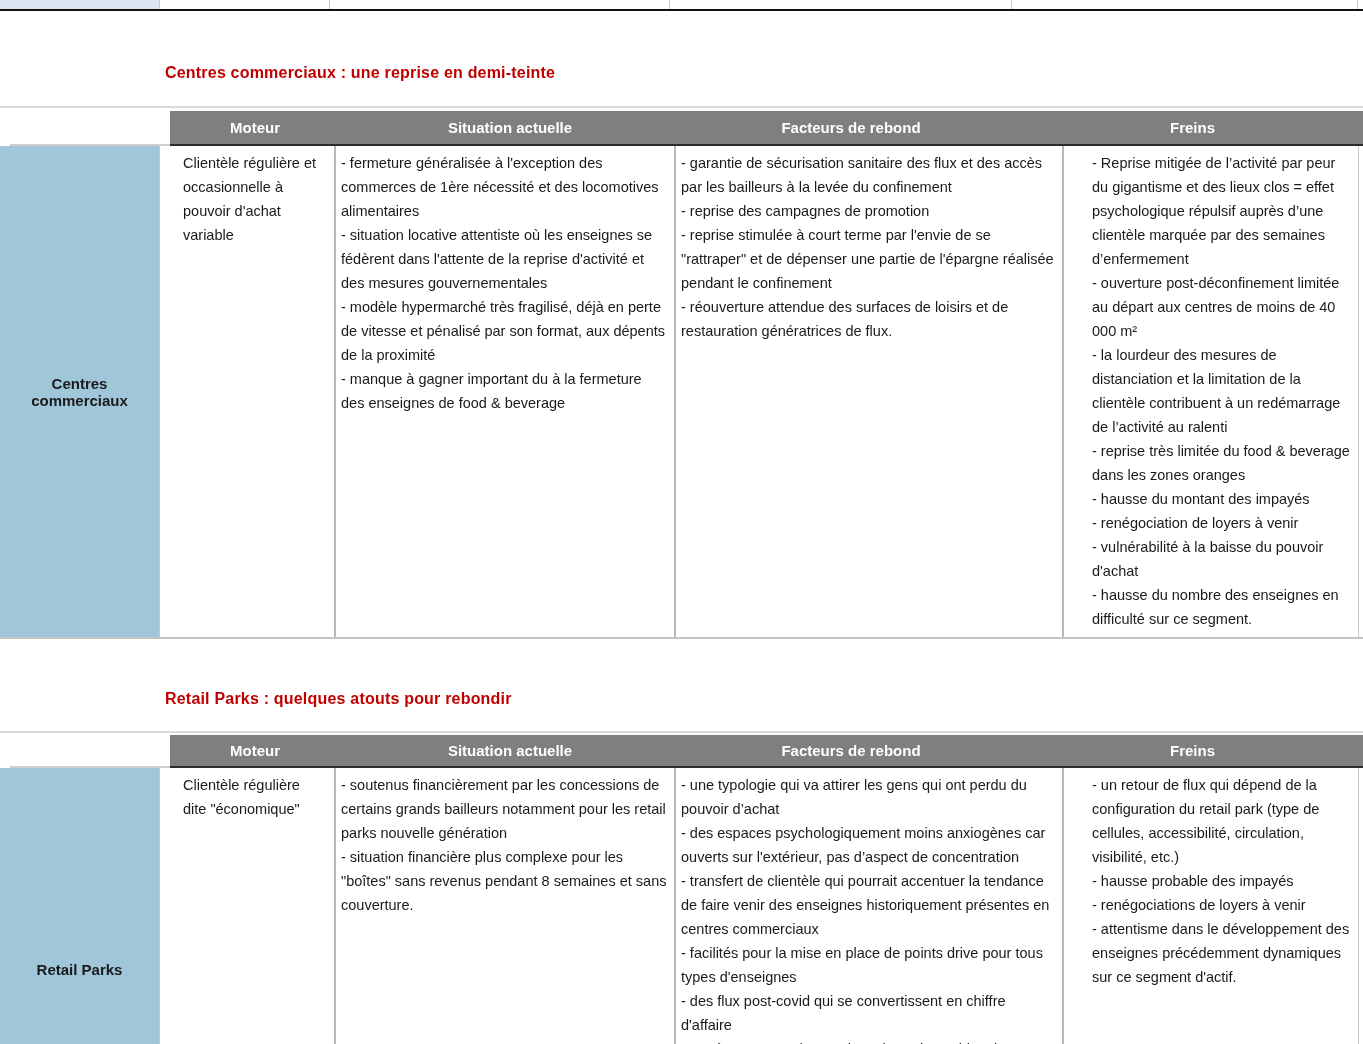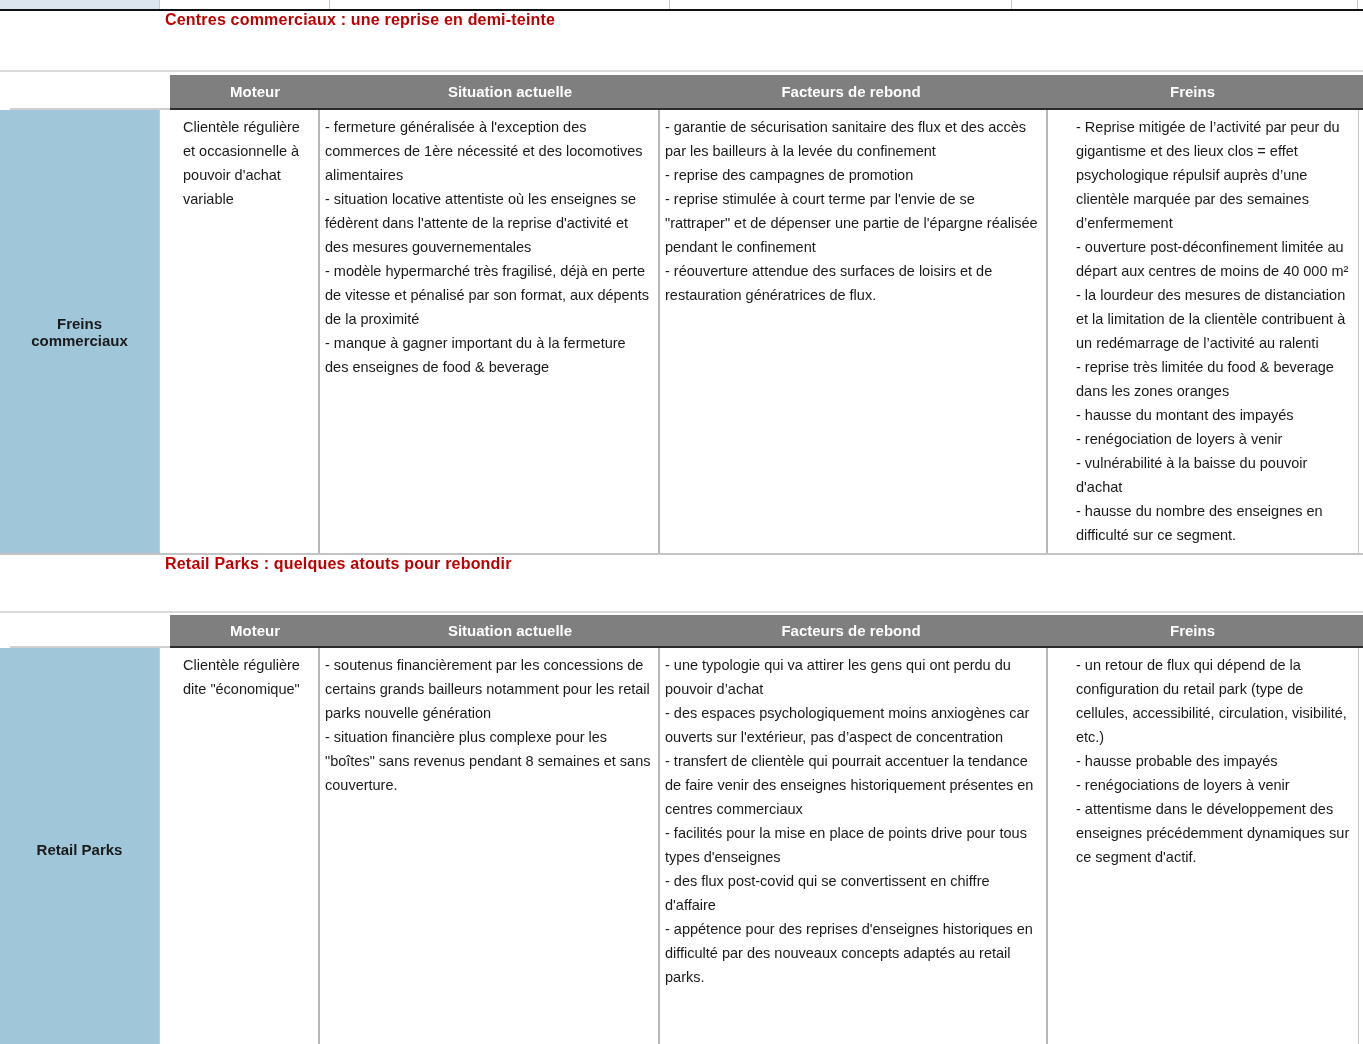--- a/index.html
+++ b/index.html
@@ -21,21 +21,21 @@
   
   .top-strip{display:flex;height:11px;border-bottom:2px solid #111;}
   .top-strip .ts-cell{height:9px;border-right:1px solid var(--border-light);background:#fff;}
   .top-strip .ts-label{width:160px;background:var(--top-strip-blue);}
   .top-strip .ts-c1{width:170px;}
   .top-strip .ts-c2{width:340px;}
   .top-strip .ts-c3{width:342px;}
   .top-strip .ts-c4{width:346px;border-right:1px solid var(--border-light);}
   .top-strip .ts-margin{width:4px;border-right:none;}
 
-  .title-band{height:59px;display:flex;align-items:flex-start;}
+  .title-band{height:59px;display:flex;align-items:center;margin-top:36px;}
   .title-band.second{height:56px;}
   .section-title{padding:0 0 8px 165px;font-size:16px;font-weight:bold;color:var(--title-red);letter-spacing:.2px;}
 
   .header-row{display:flex;border-top:2px solid #d9d9d9;padding-left:10px;}
   .header-row.h1{height:40px;}
   .header-row.h2{height:37px;}
   .header-row .corner{width:160px;background:#fff;border-bottom:2px solid #cfcfcf;}
   .header-row .head-wrap{flex:1;background:#fff;padding-top:3px;display:flex;flex-direction:column;}
   .header-row.h2 .head-wrap{padding-top:2px;}
   .head-bar{flex:1;display:flex;background:var(--header-gray);border-bottom:2px solid var(--border-dark);}
@@ -44,21 +44,21 @@
   .head-situation{width:340px;}
   .head-facteurs{width:342px;}
   .head-freins{flex:1;}
 
   .table-body{display:flex;border-bottom:2px solid var(--border-mid);}
   .table-body.t1{min-height:408px;border-bottom-color:#c4c4c4;}
   .table-body.t2{min-height:405px;}
   .row-label{width:160px;background:var(--label-blue);display:flex;align-items:center;justify-content:center;text-align:center;font-weight:bold;font-size:15px;padding:0 22px;border-right:1px solid var(--border-light);}
   .body-cell{font-size:14.5px;line-height:24px;padding:5px 7px 6px 5px;border-right:2px solid #b7b7b7;}
   .cell-text{white-space:pre-line;}
-  .col-moteur{width:160px;padding-left:23px;}
+  .col-moteur{width:176px;padding-left:23px;}
   .col-situation{width:340px;}
   .col-facteurs{width:388px;}
   .col-freins{flex:1;border-right:1px solid var(--border-light);margin-right:4px;padding-left:28px;}
 </style>
 </head>
 <body>
 
 <div class="sheet">
 
   <div class="top-strip">
@@ -80,21 +80,21 @@
       <div class="head-bar">
         <div class="head-cell head-moteur">Moteur</div>
         <div class="head-cell head-situation">Situation actuelle</div>
         <div class="head-cell head-facteurs">Facteurs de rebond</div>
         <div class="head-cell head-freins">Freins</div>
       </div>
     </div>
   </div>
 
   <div class="table-body t1">
-    <div class="row-label">Freins commerciaux</div>
+    <div class="row-label">Centres commerciaux</div>
     <div class="body-cell col-moteur">
       <div class="cell-text">Clientèle régulière et occasionnelle à pouvoir d'achat variable</div>
     </div>
     <div class="body-cell col-situation">
       <div class="cell-text">- fermeture généralisée à l'exception des commerces de 1ère nécessité et des locomotives alimentaires
 - situation locative attentiste où les enseignes se fédèrent dans l'attente de la reprise d'activité et des mesures gouvernementales
 - modèle hypermarché très fragilisé, déjà en perte de vitesse et pénalisé par son format, aux dépents de la proximité
 - manque à gagner important du à la fermeture des enseignes de food &amp; beverage</div>
     </div>
     <div class="body-cell col-facteurs">

